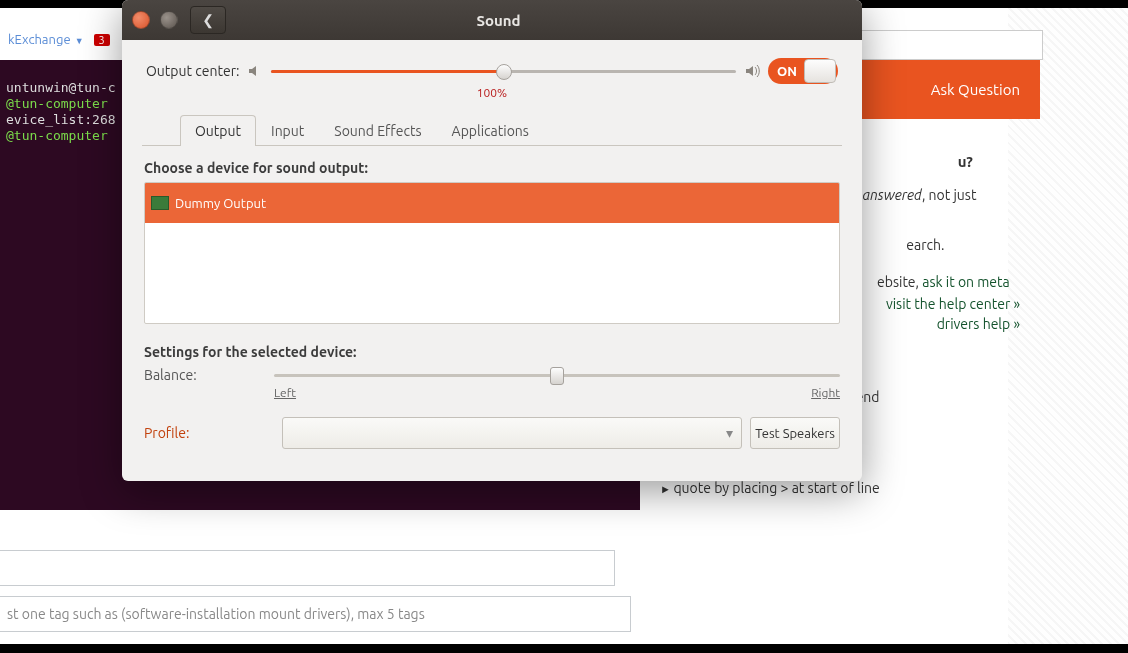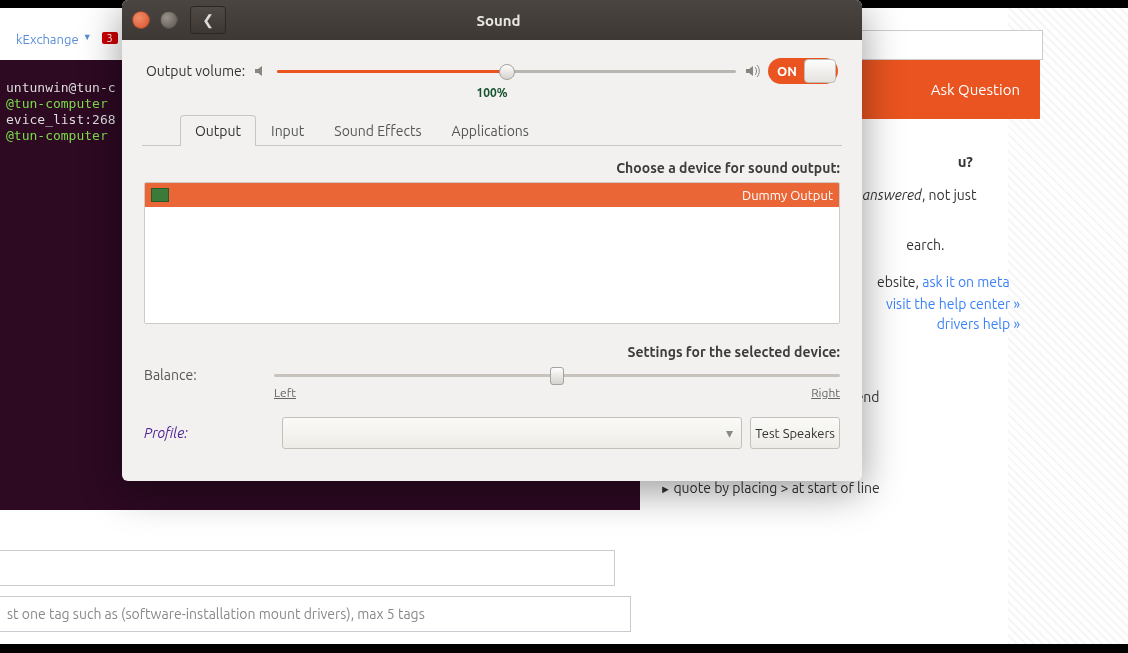--- a/index.html
+++ b/index.html
@@ -3,30 +3,30 @@
 <meta charset="utf-8">
 <style>
 html,body{margin:0;padding:0;font-family:"Ubuntu",Arial,sans-serif;font-size:14px;color:#3c3c3c;background:#fff;}
 .root{position:relative;width:1128px;height:653px;overflow:hidden;}
 .bg-pattern{position:absolute;top:0;right:0;width:120px;height:653px;
   background:repeating-linear-gradient(45deg,#f6f6f6 0 2px,#fefefe 2px 6px);}
 
 .au-header{position:absolute;left:0;top:60px;width:1040px;height:59px;background:#e95420;}
 .au-header .ask{position:absolute;right:20px;top:0;height:59px;display:flex;align-items:center;color:#fff;font-size:15px;}
 .search-box{position:absolute;top:30px;left:700px;width:325px;height:28px;background:#fff;border:1px solid #ccc;display:flex;align-items:center;padding:0 8px;color:#999;font-size:13px;}
-.se-link{position:absolute;top:32px;left:16px;color:#5b8dd6;font-size:13px;display:flex;align-items:flex-start;}
+.se-link{position:absolute;top:32px;left:8px;color:#5b8dd6;font-size:13px;display:flex;align-items:flex-end;}
 .se-link .drop{font-size:9px;margin-left:4px;color:#5b8dd6;}
 .se-link .badge{margin-left:10px;background:#c00;color:#fff;font-size:11px;padding:0 5px;border-radius:2px;}
 
 .term{position:absolute;top:60px;left:0;width:640px;height:450px;background:#2d0922;color:#ddd;font-family:monospace;font-size:13px;padding:20px 6px;box-sizing:border-box;line-height:16px;}
 .term .g{color:#7bdc4b;}
 
 .sidebar{position:absolute;top:150px;left:650px;width:370px;font-size:14px;color:#333;line-height:1.6;}
 .sidebar h4{font-size:15px;font-weight:bold;margin:0 0 10px 0;}
-.sidebar a{color:#3b82f6;text-decoration:none;}
+.sidebar a{color:#14532d;text-decoration:none;}
 .sidebar ul{list-style:none;padding:0;margin:20px 0 0 10px;}
 .sidebar ul li{margin:8px 0;}
 .sidebar ul li:before{content:"► ";font-size:11px;}
 .sidebar code{background:#eee;padding:1px 4px;font-family:monospace;}
 
 .taginput{position:absolute;left:-2px;top:596px;width:615px;height:34px;border:1px solid #c8ccd0;background:#fff;display:flex;align-items:center;padding:0 8px;color:#888;font-size:14px;}
 
 .blackbar-top{position:absolute;left:0;top:0;width:1128px;height:8px;background:#000;}
 .blackbar-bottom{position:absolute;left:0;top:644px;width:1128px;height:9px;background:#000;}
 
@@ -43,40 +43,40 @@
 .volrow{display:flex;align-items:center;gap:8px;padding:0 14px;}
 .volrow .lab{font-size:14px;color:#333;}
 .spk{width:16px;height:16px;display:inline-block;}
 .slider{position:relative;flex:1;height:18px;}
 .slider .track{position:absolute;top:8px;left:0;right:0;height:3px;background:#b9b5b0;border-radius:2px;}
 .slider .fill{position:absolute;top:8px;left:0;height:3px;background:#e95420;border-radius:2px;}
 .slider .thumb{position:absolute;top:2px;width:14px;height:14px;border-radius:50%;background:linear-gradient(#fdfdfd,#d6d3cf);border:1px solid #a6a29d;transform:translateX(-50%);}
 .switch{width:70px;height:26px;border-radius:13px;background:#e95420;display:flex;align-items:center;padding:2px;box-sizing:border-box;}
 .switch .sw-label{flex:1;text-align:center;color:#fff;font-weight:bold;font-size:13px;}
 .switch .knob{width:30px;height:22px;border-radius:4px;background:linear-gradient(#fdfdfd,#e6e3df);border:1px solid #c0bcb6;}
-.pct{text-align:center;color:#14532d;font-size:12px;margin-top:2px;font-weight:bold;}
+.pct{text-align:center;color:#b91c1c;font-size:12px;margin-top:2px;}
 
 .tabs{display:flex;margin:16px 10px 0 10px;border-bottom:1px solid #cac6bf;padding-left:38px;}
 .tab{padding:7px 14px;color:#555;border:1px solid transparent;border-bottom:none;margin-bottom:-1px;}
 .tab.active{background:#f2f1f0;border-color:#cac6bf;border-radius:4px 4px 0 0;color:#333;}
 
 .panel{padding:14px 12px;}
-.panel h5{margin:0 0 6px 0;font-size:14px;font-weight:bold;text-align:right;}
+.panel h5{margin:0 0 6px 0;font-size:14px;font-weight:bold;}
 .devlist{border:1px solid #cfcbc4;background:#fff;height:140px;border-radius:2px;overflow:hidden;}
-.devlist .row{display:flex;align-items:center;height:24px;padding:0 6px;gap:6px;background:#eb6637;color:#fff;font-size:13px;justify-content:space-between;}
+.devlist .row{display:flex;align-items:center;height:24px;padding:8px 6px;gap:6px;background:#eb6637;color:#fff;font-size:13px;}
 .devlist .card{width:16px;height:12px;background:#3a7b3a;border:1px solid #2a5a2a;}
 .settings-sec{margin-top:20px;}
 .balance-row{display:flex;align-items:center;margin-top:4px;justify-content:center;}
 .balance-row .blab{width:130px;color:#555;}
 .balance-slider{flex:1;position:relative;height:18px;}
 .balance-slider .track{position:absolute;top:8px;left:0;right:0;height:3px;background:#c7c3bc;border-radius:2px;}
 .balance-slider .thumb{position:absolute;left:50%;top:1px;width:12px;height:16px;border-radius:3px;background:linear-gradient(#fdfdfd,#d6d3cf);border:1px solid #a6a29d;transform:translateX(-50%);}
 .lr{display:flex;justify-content:space-between;margin-left:130px;color:#666;font-size:12px;margin-top:2px;text-decoration:underline;}
 .profile-row{display:flex;align-items:center;gap:8px;margin-top:18px;}
-.profile-row .plab{width:130px;color:#4c1d95;font-style:italic;}
+.profile-row .plab{width:130px;color:#c2410c;}
 .combo{flex:1;height:30px;border:1px solid #c4c0b9;border-radius:3px;background:linear-gradient(#fafaf8,#eeece7);display:flex;align-items:center;justify-content:flex-end;padding:0 8px;color:#888;}
 .btn{height:30px;padding:0 4px;border:1px solid #c4c0b9;border-radius:3px;background:linear-gradient(#fafaf8,#eeece7);display:flex;align-items:center;color:#333;font-size:13px;}
 </style>
 </head>
 <body>
 
 <div class="root">
   <div class="bg-pattern"></div>
 
   <div class="se-link">
@@ -144,21 +144,21 @@
       <div class="tb-btn tb-close"></div>
       <div class="tb-btn tb-min"></div>
       <div class="tb-back">
         <span>❮</span>
       </div>
       <div class="tb-title">Sound</div>
     </div>
 
     <div class="dlg-body">
       <div class="volrow">
-        <span class="lab">Output volume:</span>
+        <span class="lab">Output center:</span>
         <span class="spk">
           <svg viewBox="0 0 16 16">
               <path fill="#8a857e" d="M2 6h3l4-3v10l-4-3H2z"></path>
             </svg>
         </span>
         <div class="slider">
           <div class="track"></div>
           <div class="fill" style="width:50%"></div>
           <div class="thumb" style="left:50%"></div>
         </div>

